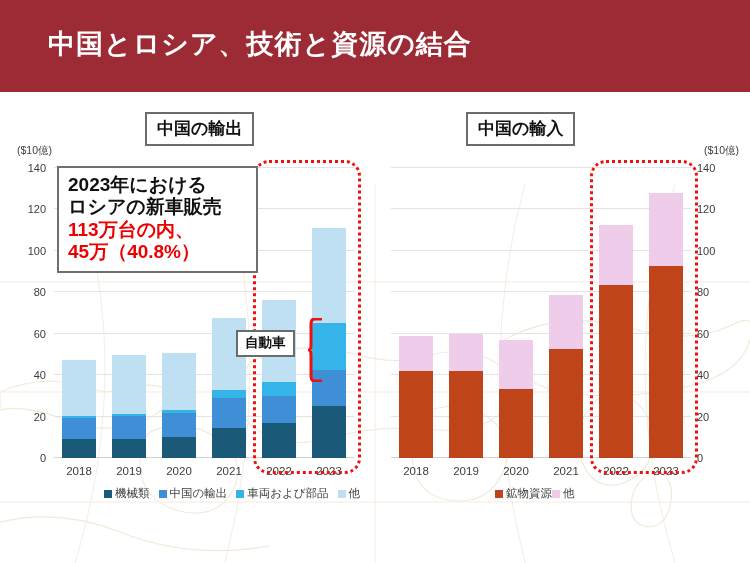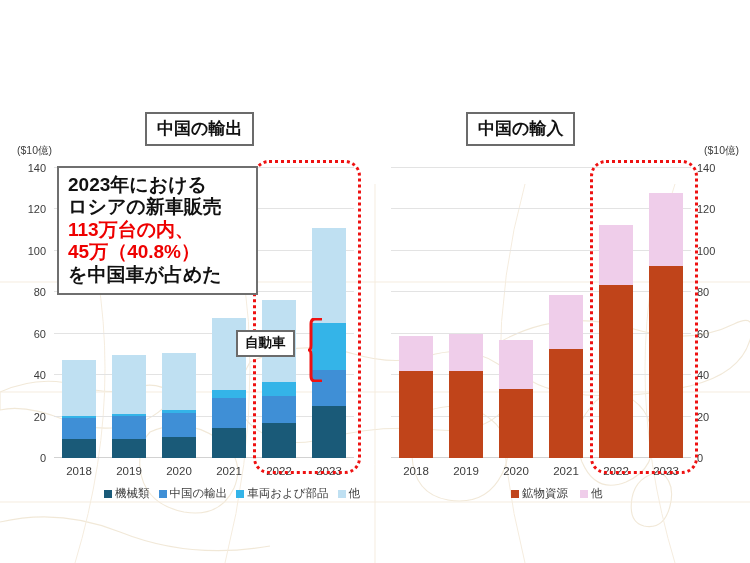--- a/index.html
+++ b/index.html
@@ -80,21 +80,21 @@
     position:absolute;font-size:11.5px;color:#3c3c3c;
     text-align:center;width:52px;line-height:14px;
   }
 
   
   .legend{
     position:absolute;top:394px;display:flex;align-items:center;
     gap:9px;font-size:11.5px;color:#3c3c3c;white-space:nowrap;padding-left:48px;
   }
   .legend.l{left:56px;}
-  .legend.r{left:88px;gap:12px;}
+  .legend.r{left:72px;gap:0;}
   .legend-item{display:flex;align-items:center;gap:3px;}
   .swatch{width:8px;height:8px;display:inline-block;}
 
   
   .dotbox{
     position:absolute;border:3px dotted #ee1111;border-radius:16px;
     background:transparent;pointer-events:none;
   }
 
   
@@ -148,20 +148,23 @@
       <path d="M225 92 q50 180 0 379"></path>
       <path d="M375 92 q0 180 0 379"></path>
       <path d="M525 92 q-50 180 0 379"></path>
       <path d="M675 92 q-60 180 0 379"></path>
       <path d="M0 190 h750"></path>
         <path d="M0 300 h750"></path>
         <path d="M0 410 h750"></path>
     </g>
   </svg>
 
+  <div class="header">
+    <div class="header-title">中国とロシア、技術と資源の結合</div>
+  </div>
 
   <div class="panel panel-left">
     <div class="chart-title l">中国の輸出</div>
     <div class="unit l">($10億)</div>
     <div class="plot plot-l" id="plot-exports">
         <div class="gridline zero" style="bottom: 0px;"></div>
         <div class="ytick l" style="bottom: -5px;">0</div>
         <div class="gridline" style="bottom: 41.4286px;"></div>
         <div class="ytick l" style="bottom: 36.4286px;">20</div>
         <div class="gridline" style="bottom: 82.8571px;"></div>
@@ -311,21 +314,20 @@
   </div>
 
   <div class="dotbox" id="dotbox-exports" style="left: 253px; width: 102px; top: 160px; height: 308px; border-color: rgb(238, 17, 17);"></div>
   <div class="dotbox" id="dotbox-imports" style="left: 590px; width: 102px; top: 160px; height: 308px; border-color: rgb(238, 17, 17);"></div>
 
   <div class="callout">
     <div>2023年における</div>
     <div>ロシアの新車販売</div>
     <div class="red">113万台の内、</div>
     <div class="red">45万（40.8%）</div>
-    <div>を中国車が占めた</div>
   </div>
 
   <div class="auto-label">自動車</div>
   <svg class="auto-brace" viewBox="0 0 14 64">
     <path d="M13 1 H7 Q3 1 3 6 V27 Q3 32 1 32 Q3 32 3 37 V58 Q3 63 7 63 H13" fill="none" stroke="#ee1111" stroke-width="3" stroke-linecap="round" stroke-linejoin="round"></path>
   </svg>
 
 
 </div>
 

